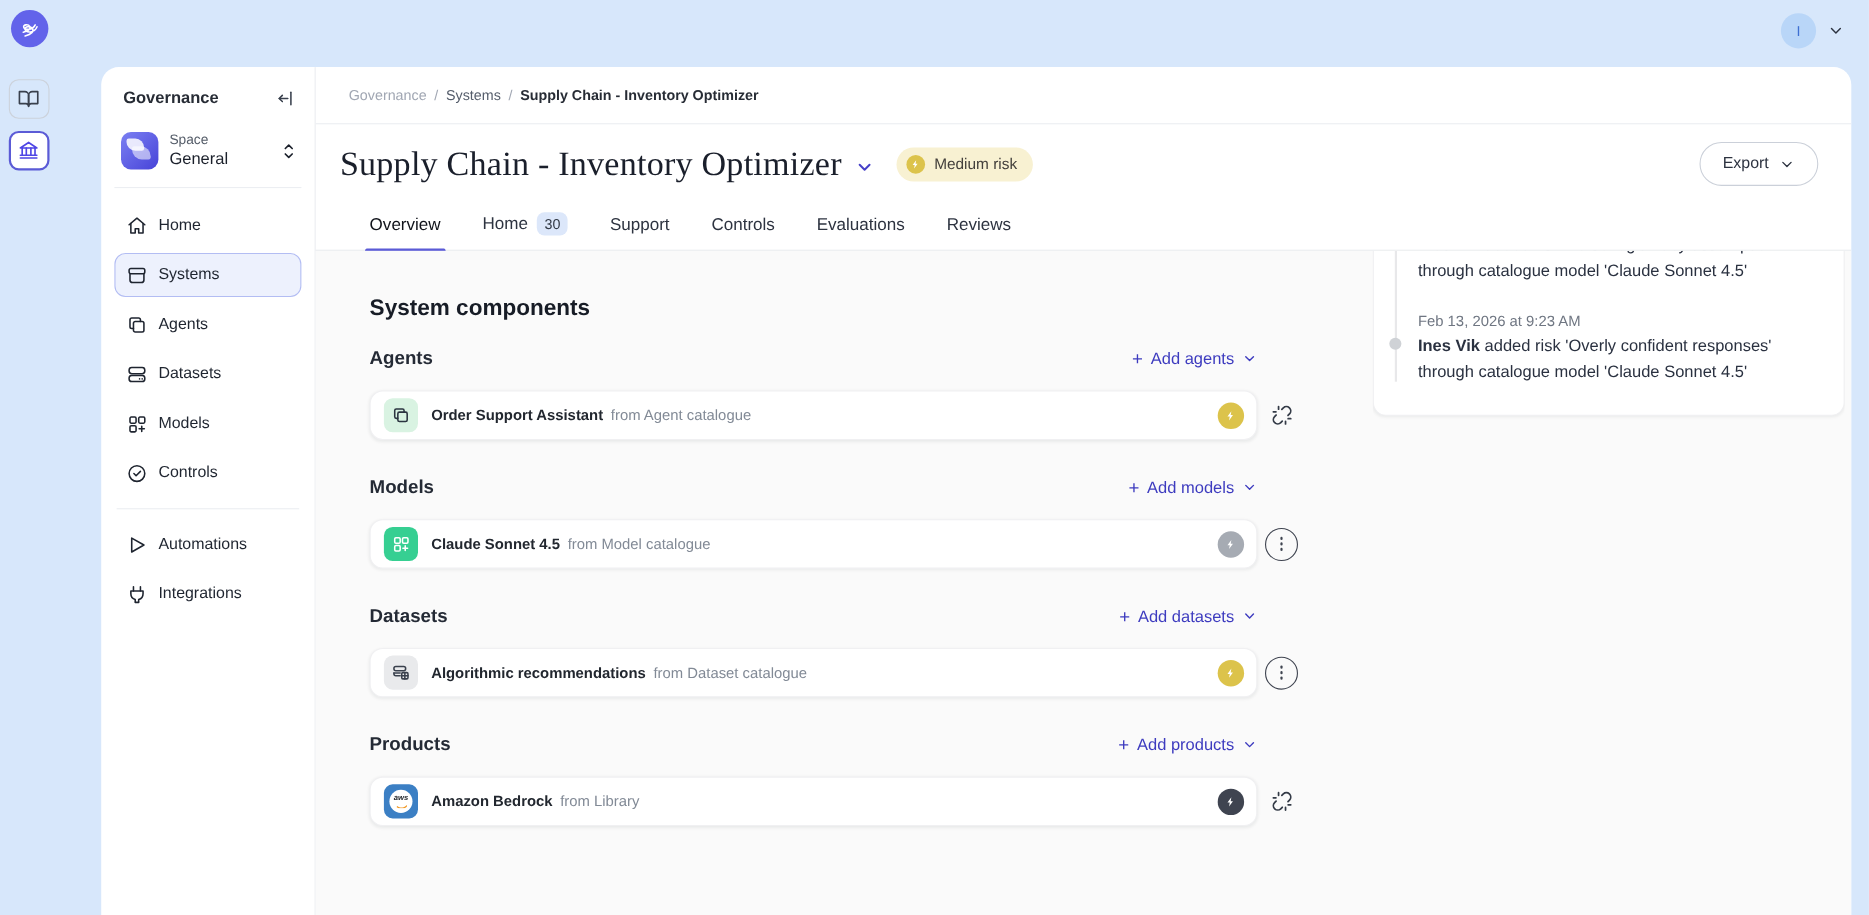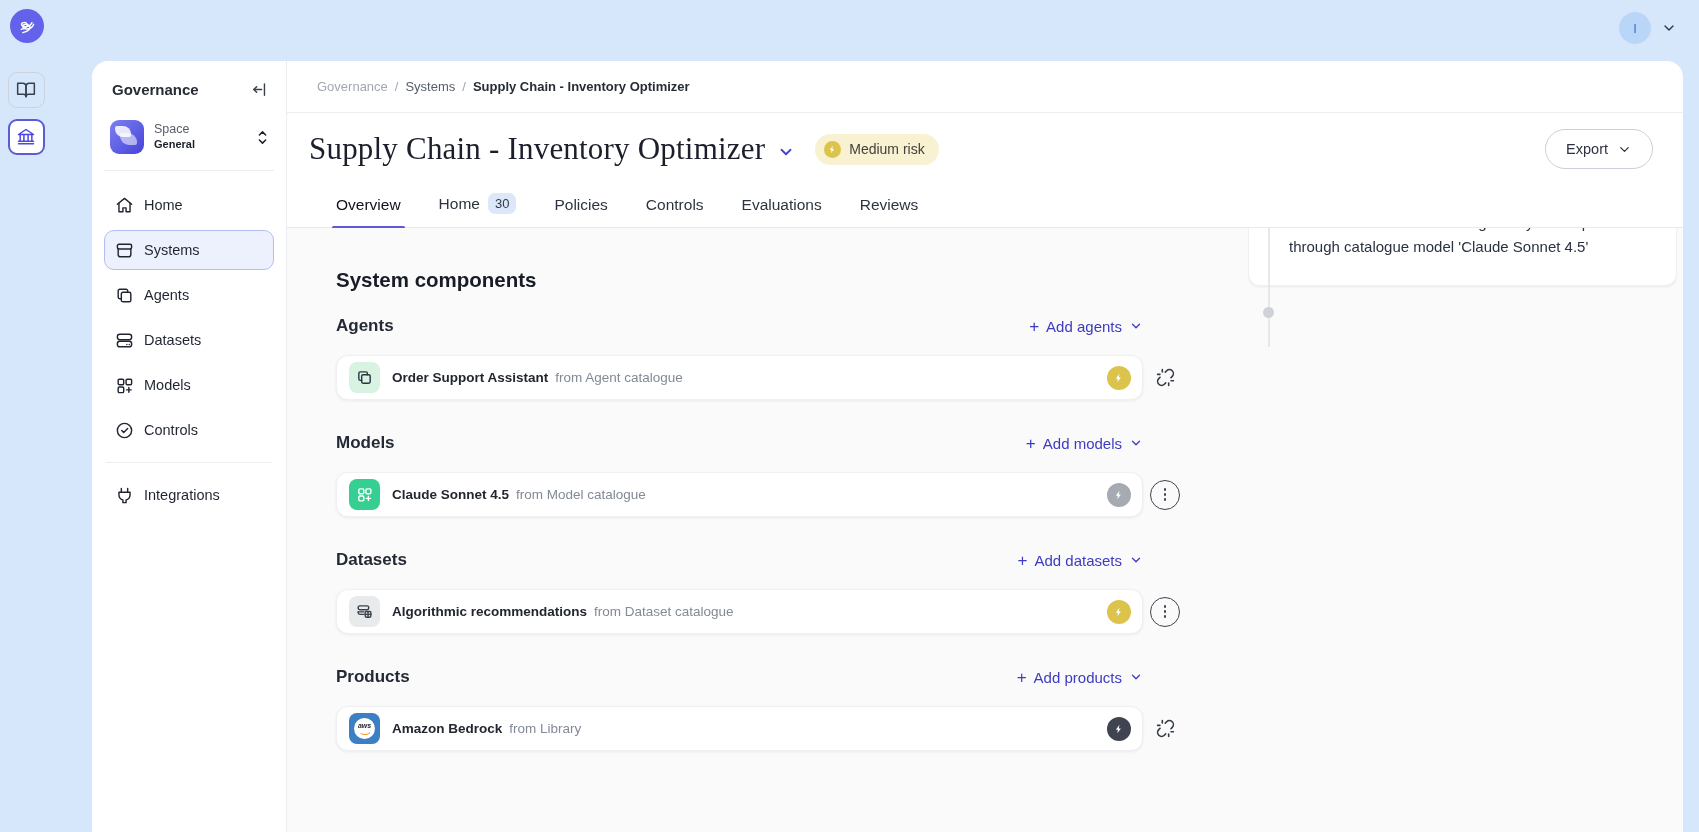--- a/index.html
+++ b/index.html
@@ -29,21 +29,21 @@
   .sidebar { width:195px; flex:0 0 195px; border-right:1px solid #ebedf1; padding:0 12px; }
   .sb-head { display:flex; align-items:center; justify-content:space-between; padding:20px 6px 14px 8px; }
   .sb-title { font-size:15px; font-weight:bold; color:#272c35; }
   .collapse { color:#39404d; display:flex; cursor:pointer; background:none; border:none; }
   .space-row { display:flex; align-items:center; gap:10px; padding:8px 4px 16px 6px; border-bottom:1px solid #eceef2; cursor:pointer; }
   .space-ico { width:34px; height:34px; border-radius:9px; background:linear-gradient(135deg,#7b80f2,#4743d8); position:relative; overflow:hidden; flex:0 0 34px;}
   .space-ico::before { content:""; position:absolute; left:5px; top:6px; width:16px; height:11px; background:rgba(255,255,255,.85); border-radius:2px 8px 2px 8px; }
   .space-ico::after  { content:""; position:absolute; left:10px; top:13px; width:17px; height:12px; background:rgba(255,255,255,.55); border-radius:2px 9px 2px 9px; }
   .space-txt { flex:1; line-height:1.25; }
   .space-label { font-size:12.5px; color:#555d69; }
-  .space-name { font-size:11px; font-weight:bold; color:#1b202b; }
+  .space-name { font-size:15px; font-weight:normal; color:#1b202b; }
   .updown { color:#1b202b; display:flex; }
 
   nav { padding-top:14px; }
   .nav-item { display:flex; align-items:center; gap:10px; height:40px; padding:0 10px; border-radius:10px;
               font-size:14.5px; color:#1f2530; cursor:pointer; border:1.5px solid transparent; margin-bottom:5px; }
   .nav-item svg { flex:0 0 19px; }
   .nav-item.selected { background:#edf1fd; border-color:#b3bdf3; }
   .nav-label { white-space:nowrap; }
   .section-label { font-size:13px; font-weight:600; color:#6b7280; padding:14px 4px 10px; }
   .nav-div { border-top:1px solid #eceef2; margin:12px 2px; }
@@ -228,20 +228,26 @@
             <circle cx="12" cy="12" r="9"></circle>
             <path d="M8.5 12l2.5 2.5 5-5"></path>
           </svg>
         <span class="nav-label">Controls</span>
       </div>
 
       <div class="nav-div"></div>
 
       <div class="nav-item">
         <svg width="19" height="19" viewBox="0 0 24 24" fill="none" stroke="currentColor" stroke-width="1.8" stroke-linecap="round" stroke-linejoin="round">
+            <path d="M6 4l14 8-14 8z"></path>
+          </svg>
+        <span class="nav-label">Automations</span>
+      </div>
+      <div class="nav-item">
+        <svg width="19" height="19" viewBox="0 0 24 24" fill="none" stroke="currentColor" stroke-width="1.8" stroke-linecap="round" stroke-linejoin="round">
             <path d="M8 3v5M16 3v5"></path>
             <path d="M5 8h14v3a7 7 0 0 1-5 6.7V21h-4v-3.3A7 7 0 0 1 5 11z"></path>
           </svg>
         <span class="nav-label">Integrations</span>
       </div>
     </nav>
   </aside>
 
   <div class="main">
 
@@ -278,21 +284,21 @@
 
     <div class="tabs-row">
       <span class="tab active">
           <span>Overview</span>
         </span>
       <span class="tab">
           <span>Home</span>
           <span class="tab-badge">30</span>
         </span>
       <span class="tab">
-          <span>Policies</span>
+          <span>Support</span>
         </span>
       <span class="tab">
           <span>Controls</span>
         </span>
       <span class="tab">
           <span>Evaluations</span>
         </span>
       <span class="tab">
           <span>Reviews</span>
         </span>
@@ -456,20 +462,24 @@
         </div>
       </div>
 
       <div class="activity-clip">
         <div class="activity-card">
           <span class="tl-line"></span>
           <span class="tl-dot"></span>
           <div class="entry">
             <b>Ines Vik</b><span> added risk 'False legitimacy assumption' through catalogue model 'Claude Sonnet 4.5'</span>
           </div>
+          <div class="entry">
+            <div class="ts">Feb 13, 2026 at 9:23 AM</div>
+            <b>Ines Vik</b><span> added risk 'Overly confident responses' through catalogue model 'Claude Sonnet 4.5'</span>
+          </div>
         </div>
       </div>
 
       <div class="scroll-arrow"></div>
       <div class="scroll-thumb"></div>
     </div>
   </div>
 </div>
 
 </body></html>

